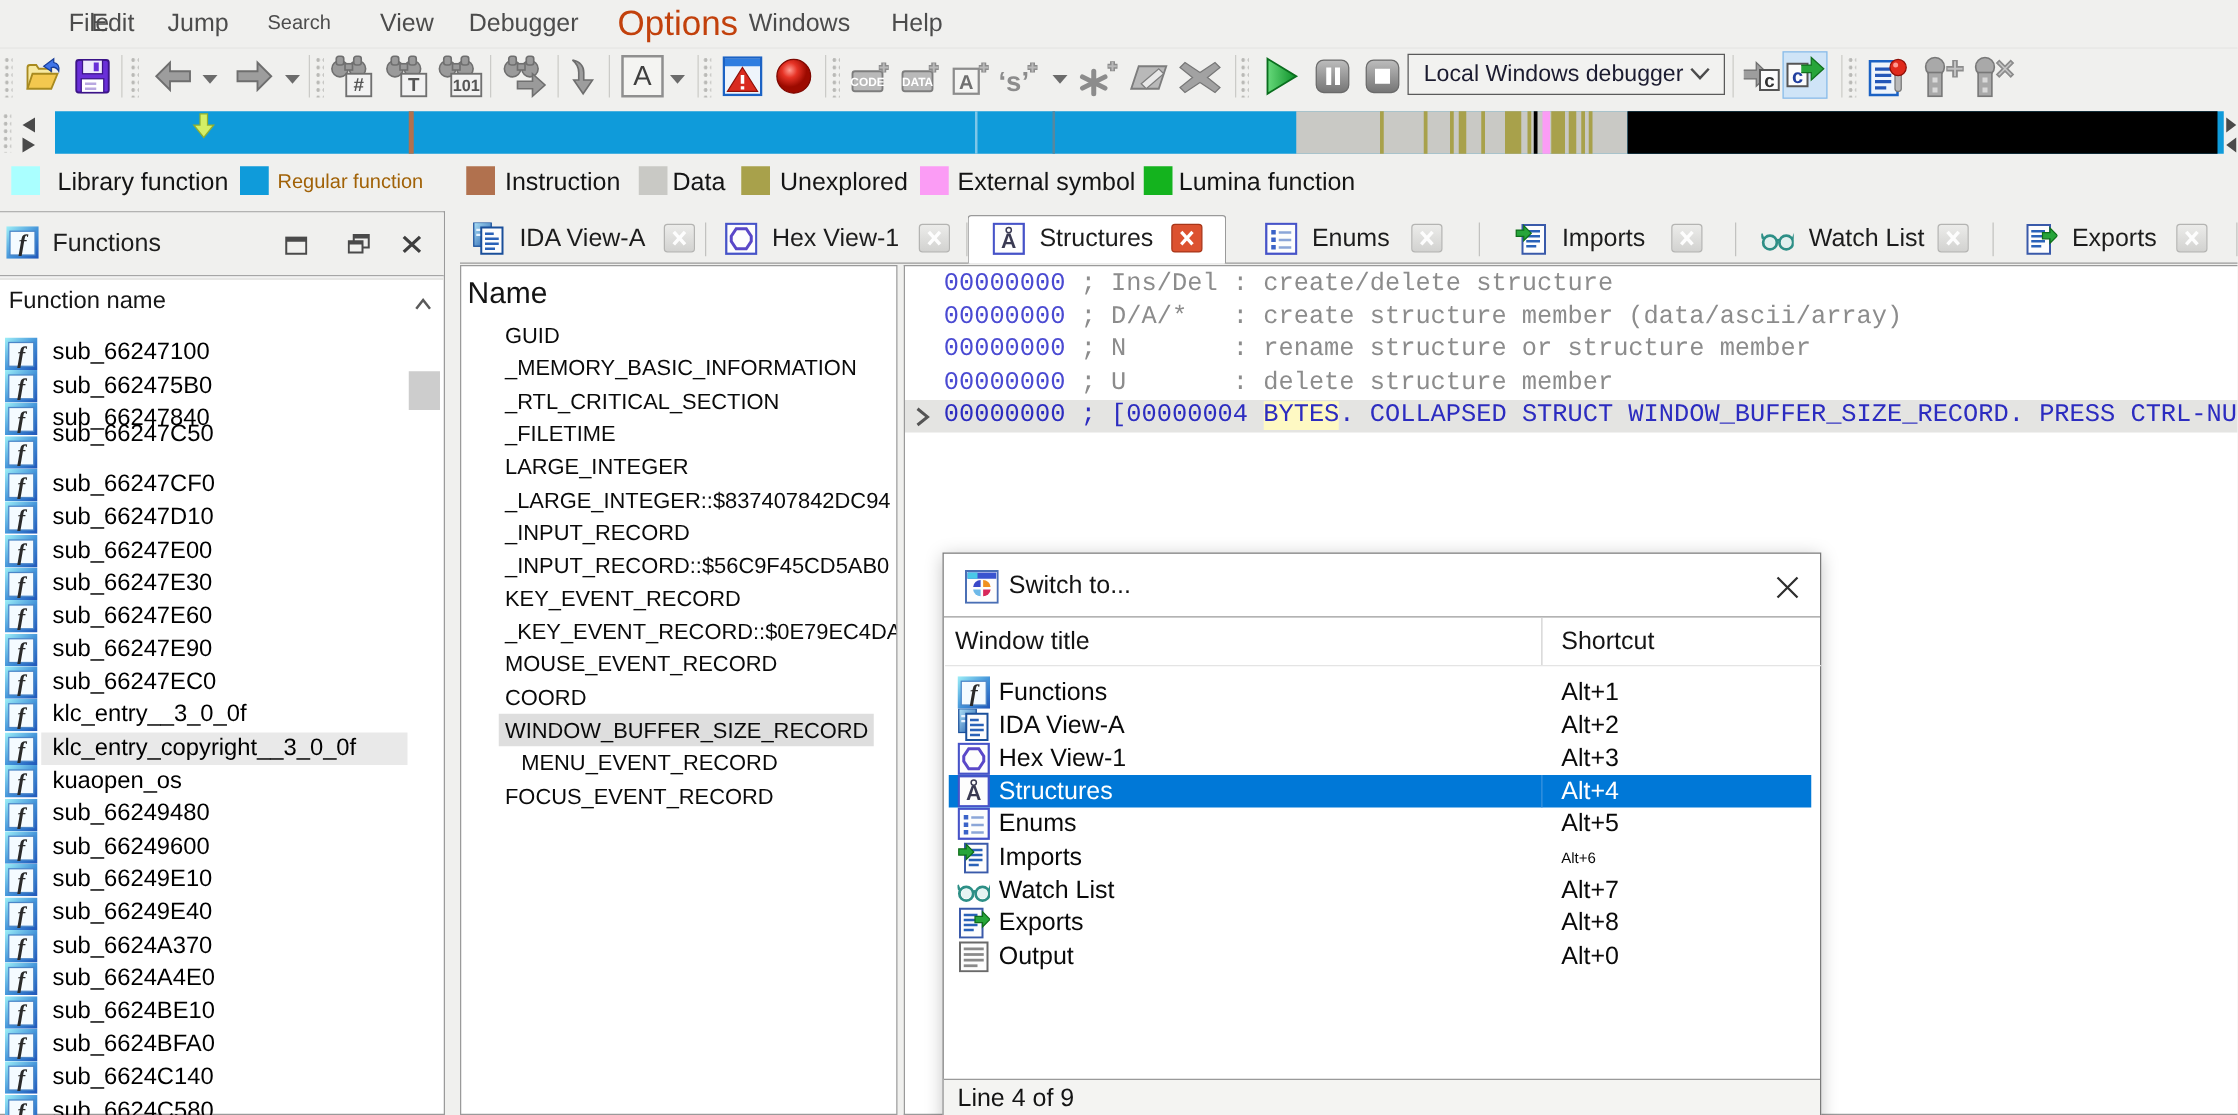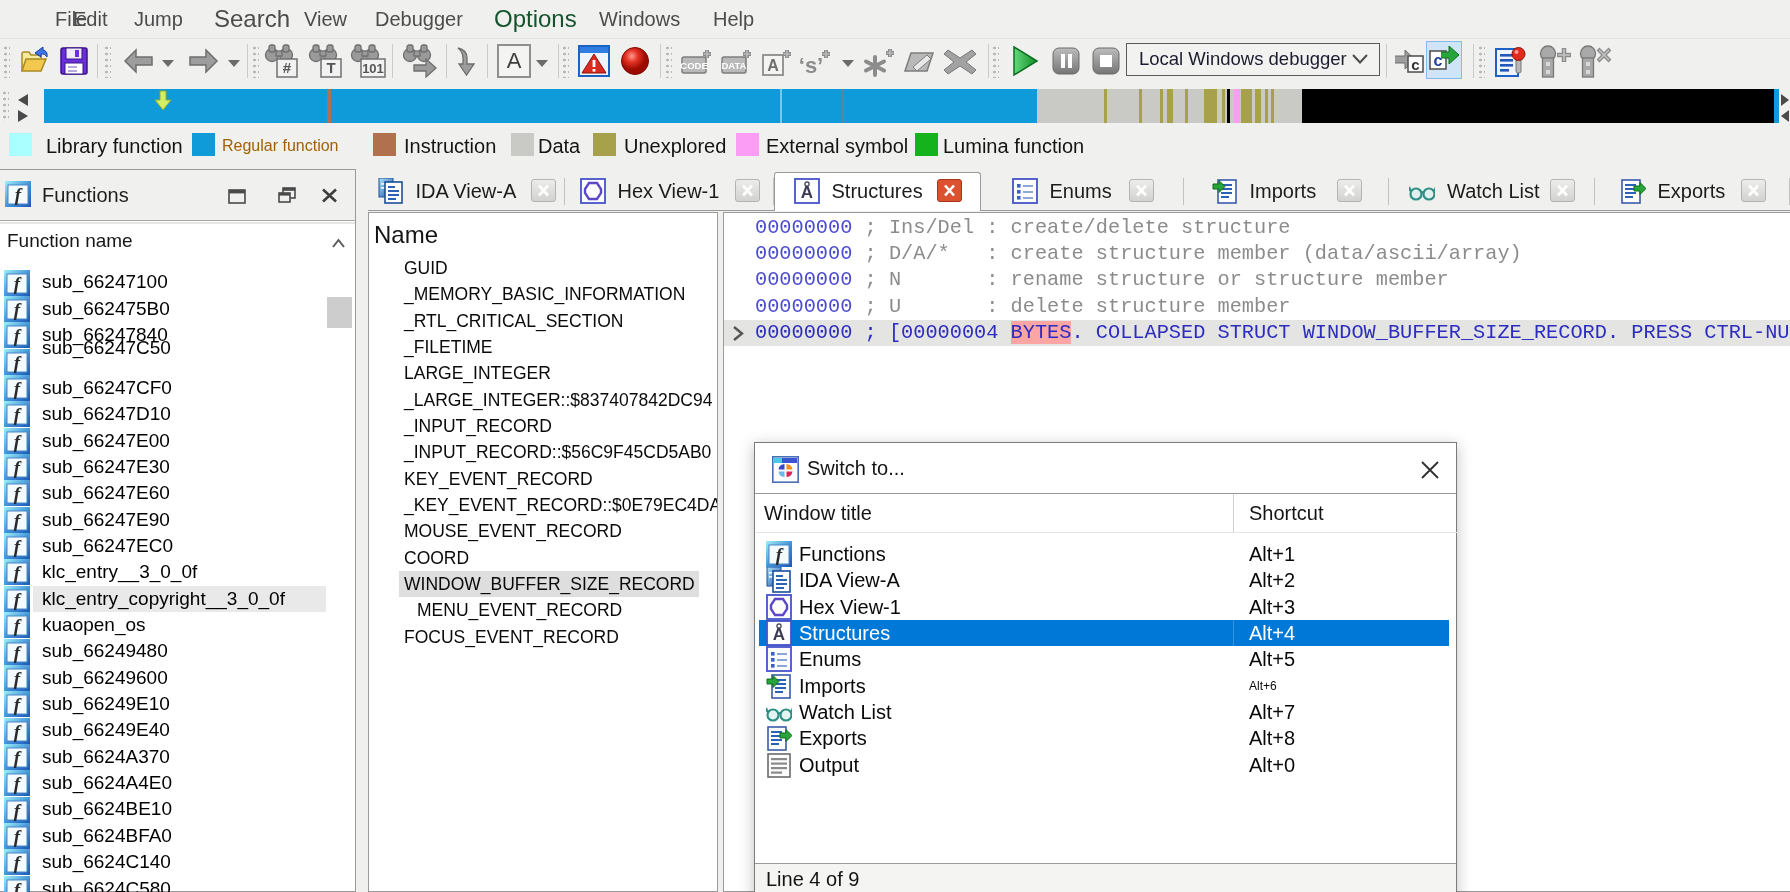--- a/index.html
+++ b/index.html
@@ -4,24 +4,24 @@
 font-family:"Liberation Sans",sans-serif;}
 .a{position:absolute;}
 svg{display:block}
 </style></head>
 <body>
 
 <div class="a" style="left:0;top:0;width:1790px;height:38px;background:#f0f0ee;border-bottom:1px solid #e4e4e2;">
 <div class="a" style="left:12px;top:0;height:38px;line-height:38px;font-size:20px;color:#4c4c4c;margin-left:43px;">File</div>
 <div class="a" style="left:73px;top:0;height:38px;line-height:38px;font-size:20px;color:#4c4c4c;">Edit</div>
 <div class="a" style="left:134px;top:0;height:38px;line-height:38px;font-size:20px;color:#4c4c4c;">Jump</div>
-<div class="a" style="left:214px;top:0;height:38px;line-height:38px;font-size:24px;color:#4c4c4c;">Search</div>
+<div class="a" style="left:214px;top:0;height:38px;line-height:38px;font-size:16px;color:#4c4c4c;">Search</div>
 <div class="a" style="left:304px;top:0;height:38px;line-height:38px;font-size:20px;color:#4c4c4c;">View</div>
 <div class="a" style="left:375px;top:0;height:38px;line-height:38px;font-size:20px;color:#4c4c4c;">Debugger</div>
-<div class="a" style="left:494px;top:0;height:38px;line-height:38px;font-size:24px;color:#14532d;">Options</div>
+<div class="a" style="left:494px;top:0;height:38px;line-height:38px;font-size:28px;color:#c2410c;">Options</div>
 <div class="a" style="left:599px;top:0;height:38px;line-height:38px;font-size:20px;color:#4c4c4c;">Windows</div>
 <div class="a" style="left:713px;top:0;height:38px;line-height:38px;font-size:20px;color:#4c4c4c;">Help</div>
 </div>
 <div class="a" style="left:0;top:39px;width:1790px;height:45px;background:#f0f0ee;">
 <div class="a" style="left:3px;top:6px;width:7px;height:33px;background-image:radial-gradient(circle,#b9b9b6 1.3px,transparent 1.6px);background-size:5px 6px;"></div>
 <div class="a" style="left:17px;top:5px;">
       <svg width="34" height="34" viewBox="0 0 34 34">
 <path d="M5 27 L5 10 Q5 8 7 8 L12 8 L14 11 L24 11 L24 14" fill="#f7e9a0" stroke="#a88a20" stroke-width="1.5"></path>
 <path d="M5 27 L9 15 L29 15 L24 27 Z" fill="#f3c84f" stroke="#a88a20" stroke-width="1.5"></path>
 <path d="M18 9 L26 3 L26 6 Q31 7 30 13 Q28 9 24 10 L24 13 Z" fill="#3f74e8" stroke="#1a3f9a"></path>
@@ -683,21 +683,21 @@
 </div>
 <div class="a" style="left:723px;top:212px;width:1067px;height:680px;background:#fff;border:1px solid #9a9a9a;border-right:none;box-sizing:border-box;overflow:hidden;">
 <div class="a" style="left:31px;top:1.6px;height:26.4px;line-height:26.4px;font-family:'Liberation Mono',monospace;font-size:20.3px;white-space:pre;"><span style="color:#4a4ad2">00000000</span><span style="color:#8c8c8c"> ; Ins/Del : create/delete structure</span></div>
 <div class="a" style="left:31px;top:28.0px;height:26.4px;line-height:26.4px;font-family:'Liberation Mono',monospace;font-size:20.3px;white-space:pre;"><span style="color:#4a4ad2">00000000</span><span style="color:#8c8c8c"> ; D/A/*   : create structure member (data/ascii/array)</span></div>
 <div class="a" style="left:31px;top:54.3px;height:26.4px;line-height:26.4px;font-family:'Liberation Mono',monospace;font-size:20.3px;white-space:pre;"><span style="color:#4a4ad2">00000000</span><span style="color:#8c8c8c"> ; N       : rename structure or structure member</span></div>
 <div class="a" style="left:31px;top:80.7px;height:26.4px;line-height:26.4px;font-family:'Liberation Mono',monospace;font-size:20.3px;white-space:pre;"><span style="color:#4a4ad2">00000000</span><span style="color:#8c8c8c"> ; U       : delete structure member</span></div>
 <div class="a" style="left:0;top:107px;width:1067px;height:26.4px;background:#e4e4e2;"></div>
 <svg class="a" style="left:7px;top:112px;" width="14" height="17" viewBox="0 0 14 17">
       <path d="M3 2 L11 8.5 L3 15" fill="none" stroke="#555" stroke-width="2.4"></path>
     </svg>
-<div class="a" style="left:31px;top:107.0px;height:26.4px;line-height:26.4px;font-family:'Liberation Mono',monospace;font-size:20.3px;white-space:pre;"><span style="color:#2c2cc0">00000000 ; [00000004 <span style="background:#fca5a5">BYTES</span>. COLLAPSED STRUCT WINDOW_BUFFER_SIZE_RECORD. PRESS CTRL-NUMPAD+ TO EXPAND]</span></div>
+<div class="a" style="left:31px;top:107.0px;height:26.4px;line-height:26.4px;font-family:'Liberation Mono',monospace;font-size:20.3px;white-space:pre;"><span style="color:#2c2cc0">00000000 ; [00000004 <span style="background:#fef9c3">BYTES</span>. COLLAPSED STRUCT WINDOW_BUFFER_SIZE_RECORD. PRESS CTRL-NUMPAD+ TO EXPAND]</span></div>
 </div>
 <div class="a" style="left:754px;top:442px;width:703px;height:460px;background:#fff;border:1px solid #7a7a7a;box-sizing:border-box;box-shadow:0 3px 14px rgba(0,0,0,0.25);">
 <svg class="a" style="left:17px;top:13px;" width="27" height="27" viewBox="0 0 27 27">
 <rect x="0.8" y="0.8" width="25.4" height="25.4" fill="#fdfdfd" stroke="#4a6fb5" stroke-width="1.6"></rect>
 <rect x="2" y="2" width="23" height="5" fill="#3a55d0"></rect>
       <rect x="2" y="2" width="8" height="5" fill="#49c8e8"></rect>
 <path d="M12.5 13.5 L12.5 8 A6 6 0 0 0 6.5 13.5 Z" fill="#3948c8"></path>
 <path d="M14.5 13.5 L14.5 8 A6 6 0 0 1 20.5 13.5 Z" fill="#f09020"></path>
 <path d="M12.5 15.5 L12.5 21 A6 6 0 0 1 6.5 15.5 Z" fill="#6cb8e8"></path>
 <path d="M14.5 15.5 L14.5 21 A6 6 0 0 0 20.5 15.5 Z" fill="#d8285a"></path>

